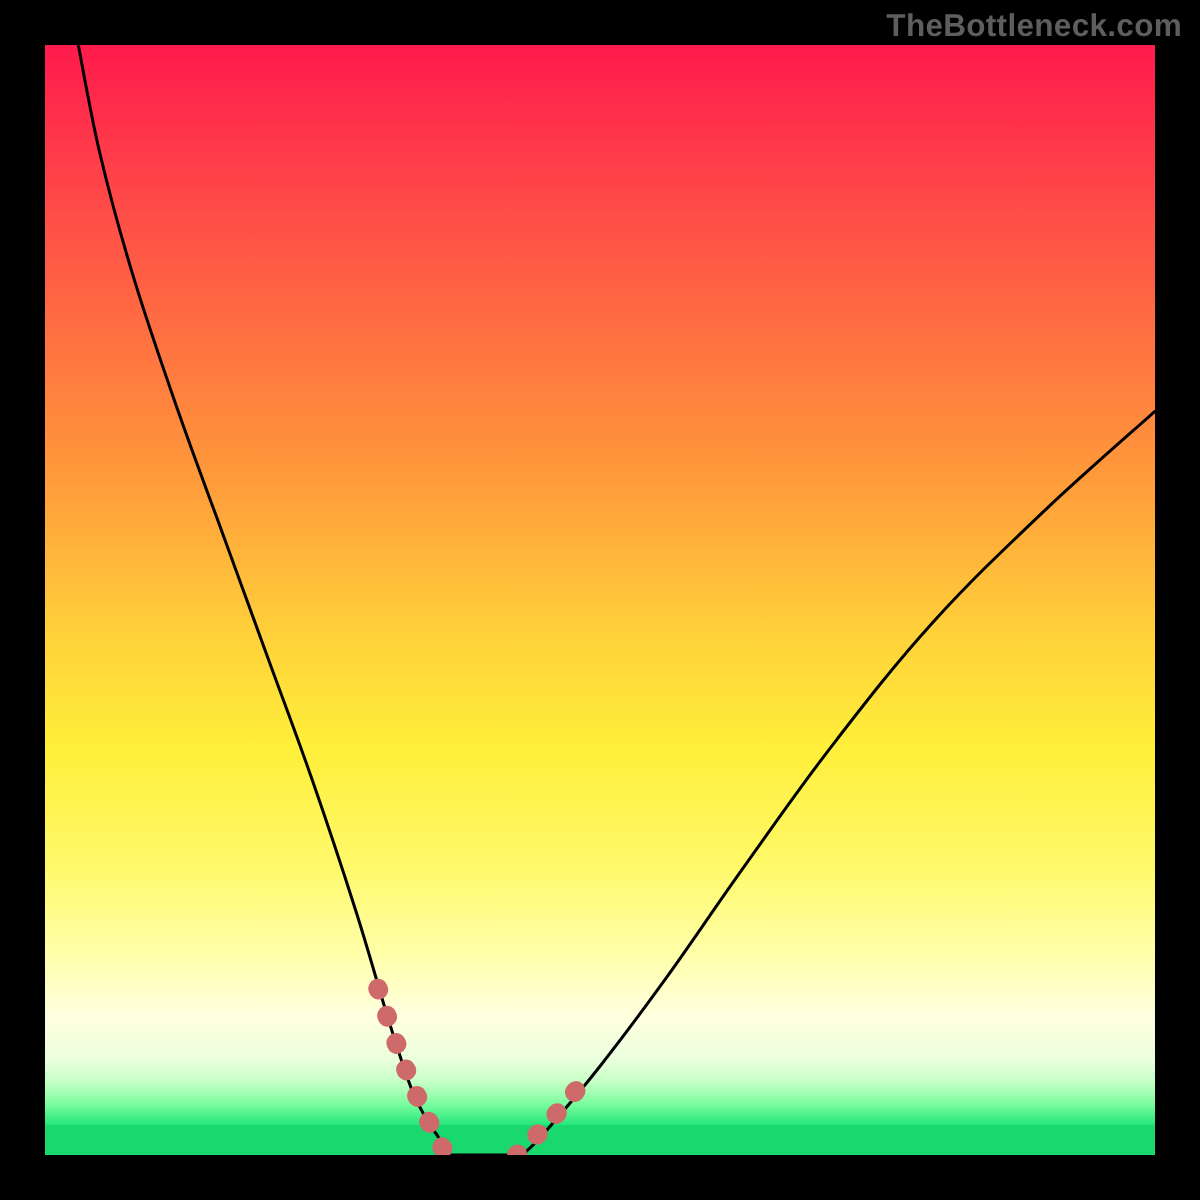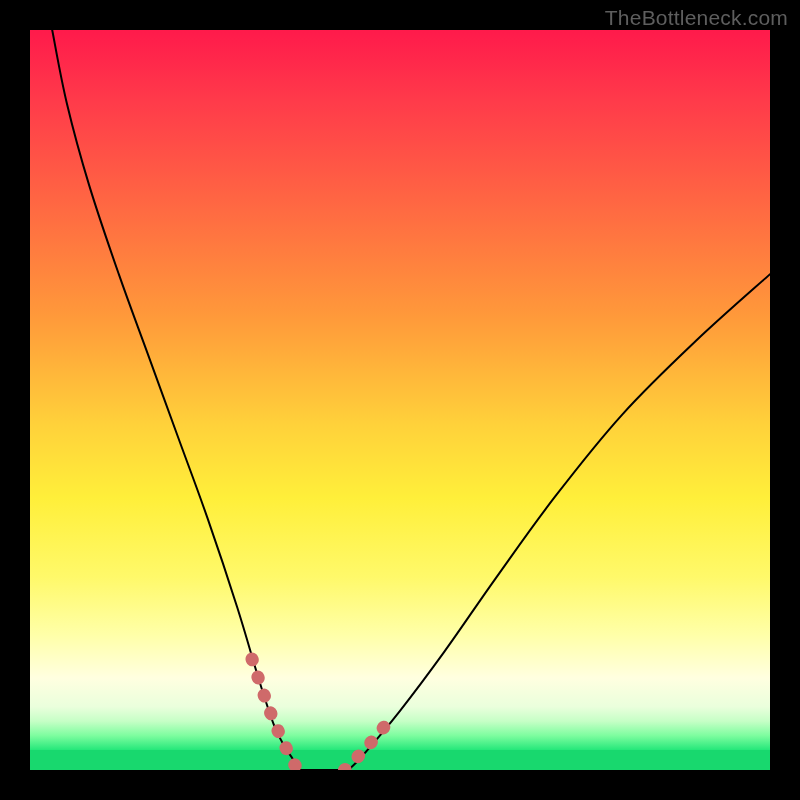--- a/index.html
+++ b/index.html
@@ -59,21 +59,21 @@
     width: 740px;
     height: 740px;
     overflow: visible;
   }
   .watermark {
     position: absolute;
     top: 6px;
     right: 12px;
     color: #5e5e5e;
     font-size: 21px;
-    font-weight: 400;
+    font-weight: 700;
     letter-spacing: 0.2px;
     user-select: none;
   }
 </style>
 </head>
 <body>
 
 <div class="frame">
   <div class="watermark">TheBottleneck.com</div>
   <div class="plot">

